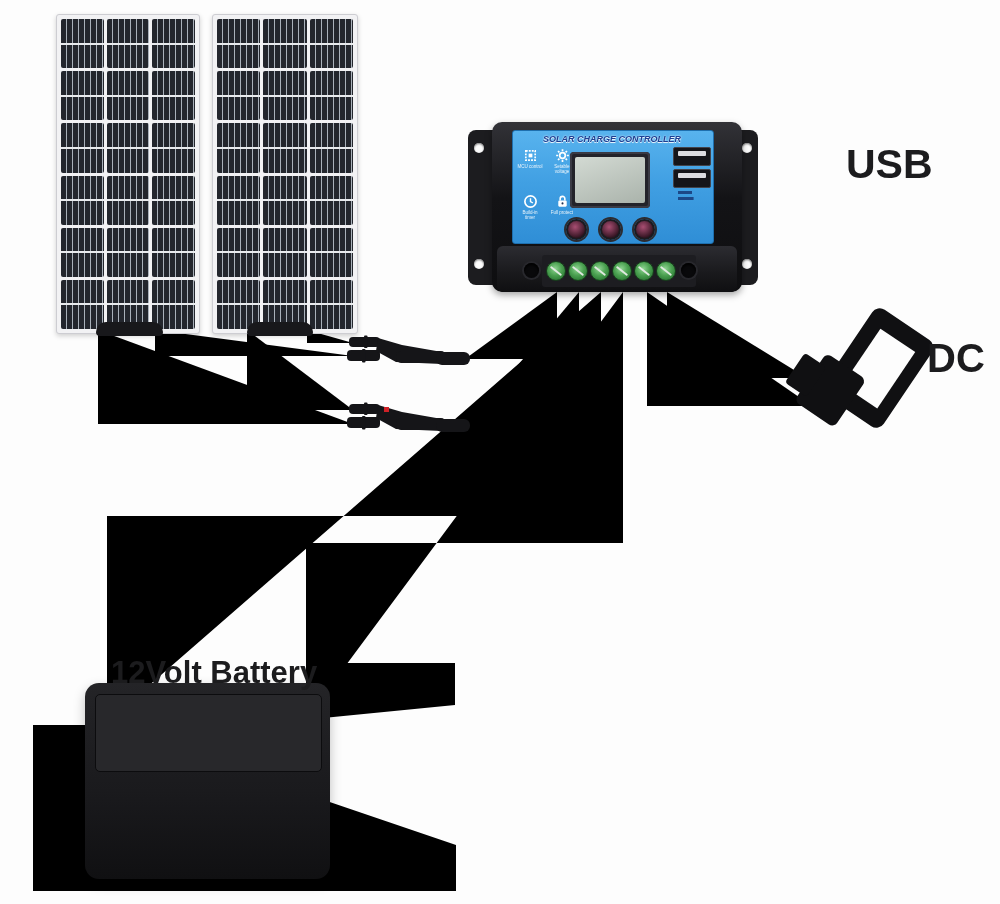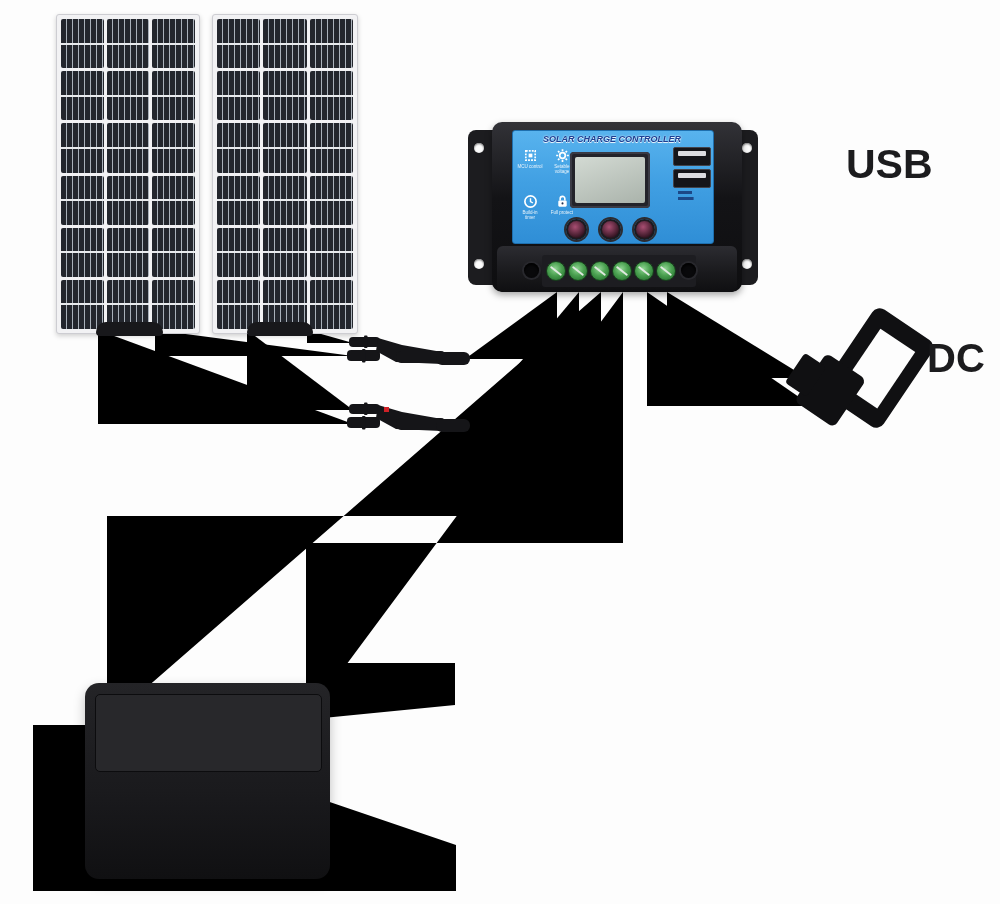--- a/index.html
+++ b/index.html
@@ -251,20 +251,21 @@
   <div class="abs inv-nub" style="left:766px;top:745px;"></div>
   <div class="abs inv-nub" style="left:766px;top:788px;"></div>
   <div class="abs inv-term-black-tip"></div>
   <div class="abs inv-term-black"></div>
   <div class="abs inv-term-gold-tip"></div>
   <div class="abs inv-term-gold"></div>
 
   
   <div class="biglabel lbl-usb">USB</div>
   <div class="biglabel lbl-dc">DC</div>
+  <div class="biglabel lbl-battery">12Volt Battery</div>
 
   
   <svg class="wires" width="1000" height="904" viewBox="0 0 1000 904">
 
     <polyline class="wire-red" points="155,330 155,356 353,356"></polyline>
     <polyline class="wire-red" points="307,330 307,343 353,343"></polyline>
     <polyline class="wire-black" points="98,330 98,424 353,424"></polyline>
     <polyline class="wire-black" points="247,330 247,410 353,410"></polyline>
 
     <polyline class="wire-red" points="465,359 557,359 557,292"></polyline>

